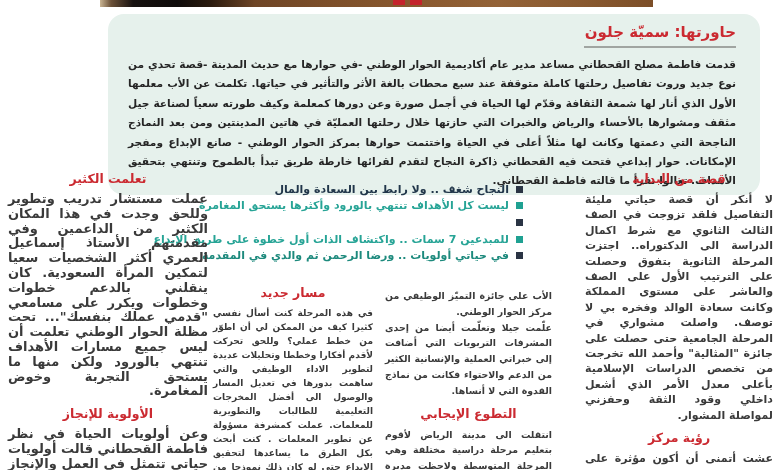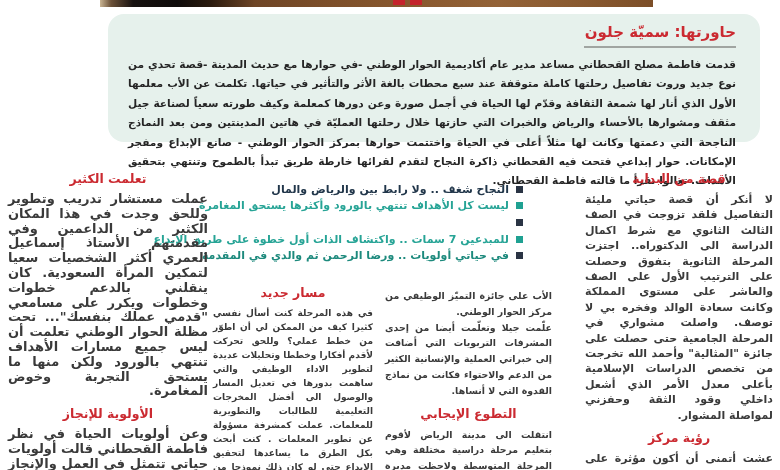--- a/index.html
+++ b/index.html
@@ -13,21 +13,21 @@
   .photo-strip{
     position:absolute;left:100px;top:0;width:553px;height:7px;
     background:linear-gradient(to right,
       #c9b493 0%, #6b5138 2%, #171210 6%, #0e0b0a 14%, #2a1a0e 20%,
       #6e4526 28%, #7d4f2a 42%, #8a592f 58%, #936237 72%, #8a5a30 86%, #7c4e28 100%);
   }
   .headline-frag{position:absolute;top:0;left:393px;height:5px;display:flex;gap:5px;flex-direction:row;}
   .headline-frag span{display:block;width:12px;height:5px;background:#c4232b;}
   
   .intro-box{
-    position:absolute;left:108px;top:14px;width:652px;height:128px;
+    position:absolute;left:108px;top:14px;width:652px;height:181px;
     background:#e6f1ec;border-radius:16px;box-sizing:border-box;
   }
   .byline{
     margin:9px 24px 0 0;color:#cb2a31;font-size:15px;font-weight:bold;text-align:right;line-height:18px;
   }
   .byline-underline{width:152px;height:2px;background:#a0a5a1;margin:5px 24px 7px auto;margin-left:auto;}
   .intro-text{
     margin:4px 24px 0 20px;color:#252525;font-size:10.6px;font-weight:bold;
     line-height:19.4px;text-align:justify;text-align-last:right;
   }
@@ -68,21 +68,21 @@
 
 <div class="intro-box">
   <div class="byline">حاورتها: سميّة جلون</div>
   <div class="byline-underline"></div>
   <p class="intro-text">قدمت فاطمة مصلح القحطاني مساعد مدير عام أكاديمية الحوار الوطني -في حوارها مع حديث المدينة -قصة تحدي من نوع جديد وروت تفاصيل رحلتها كاملة متوقفة عند سبع محطات بالغة الأثر والتأثير في حياتها. تكلمت عن الأب معلمها الأول الذي أنار لها شمعة الثقافة وقدّم لها الحياة في أجمل صورة وعن دورها كمعلمة وكيف طورته سعياً لصناعة جيل مثقف ومشوارها بالأحساء والرياض والخبرات التي حازتها خلال رحلتها العمليّة في هاتين المدينتين ومن بعد النماذج الناجحة التي دعمتها وكانت لها مثلاً أعلى في الحياة واختتمت حوارها بمركز الحوار الوطني - صانع الإبداع ومفجر الإمكانات. حوار إبداعي فتحت فيه القحطاني ذاكرة النجاح لتقدم لقرائها خارطة طريق تبدأ بالطموح وتنتهي بتحقيق الأهداف. تعالوا نقرأ ما قالته فاطمة القحطاني.</p>
 </div>
 
 <div class="pullquote">
   <div class="pq-item">
     <span class="pq-sq" style="background: rgb(42, 52, 68);"></span>
-    <span class="pq-txt" style="color: rgb(33, 54, 74);">النجاح شغف .. ولا رابط بين والرياض والمال</span>
+    <span class="pq-txt" style="color: rgb(33, 54, 74);">النجاح شغف .. ولا رابط بين السعادة والمال</span>
   </div>
   <div class="pq-item">
     <span class="pq-sq" style="background: rgb(31, 161, 146);"></span>
     <span class="pq-txt" style="color: rgb(39, 164, 150);">ليست كل الأهداف تنتهي بالورود وأكثرها يستحق المغامرة</span>
   </div>
   <div class="pq-item">
     <span class="pq-sq" style="background: rgb(42, 52, 68);"></span>
   </div>
   <div class="pq-item">
     <span class="pq-sq" style="background: rgb(31, 161, 146);"></span>

